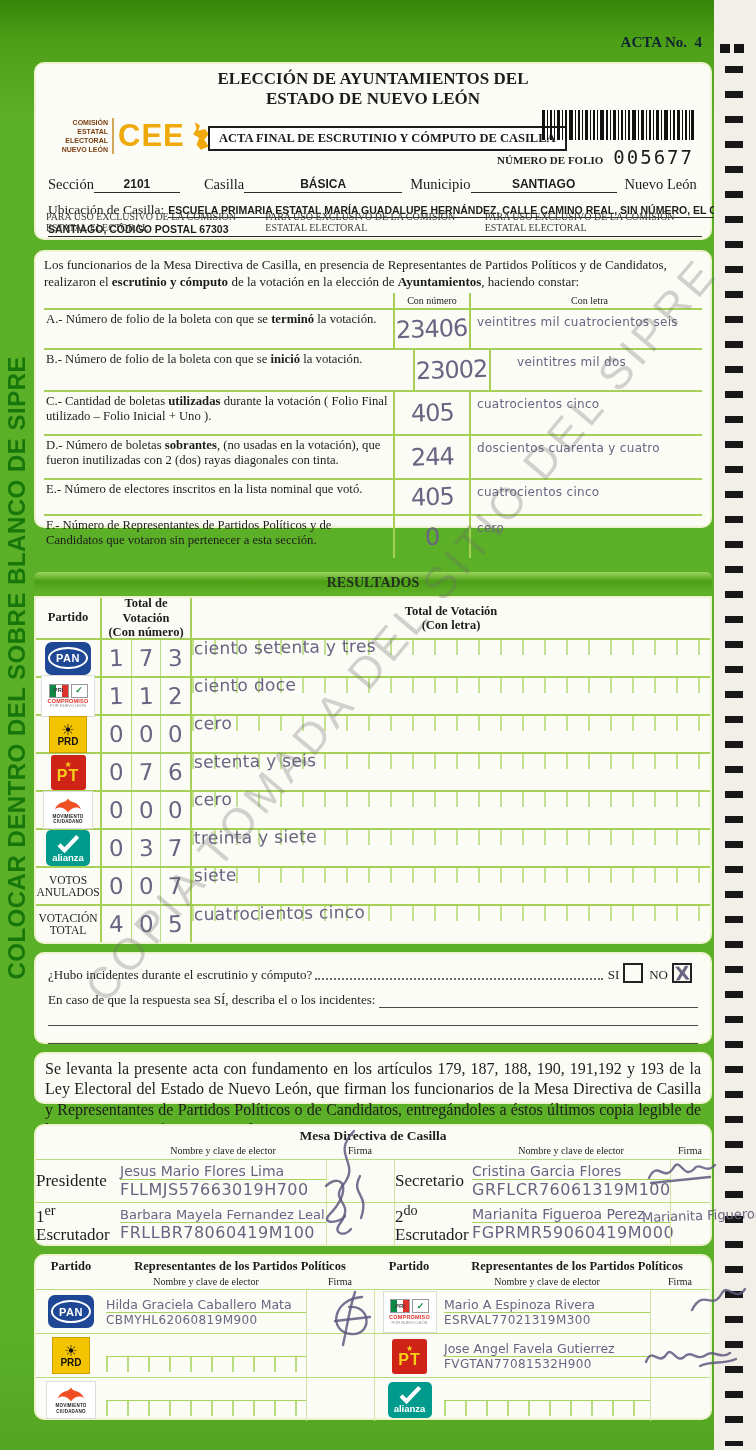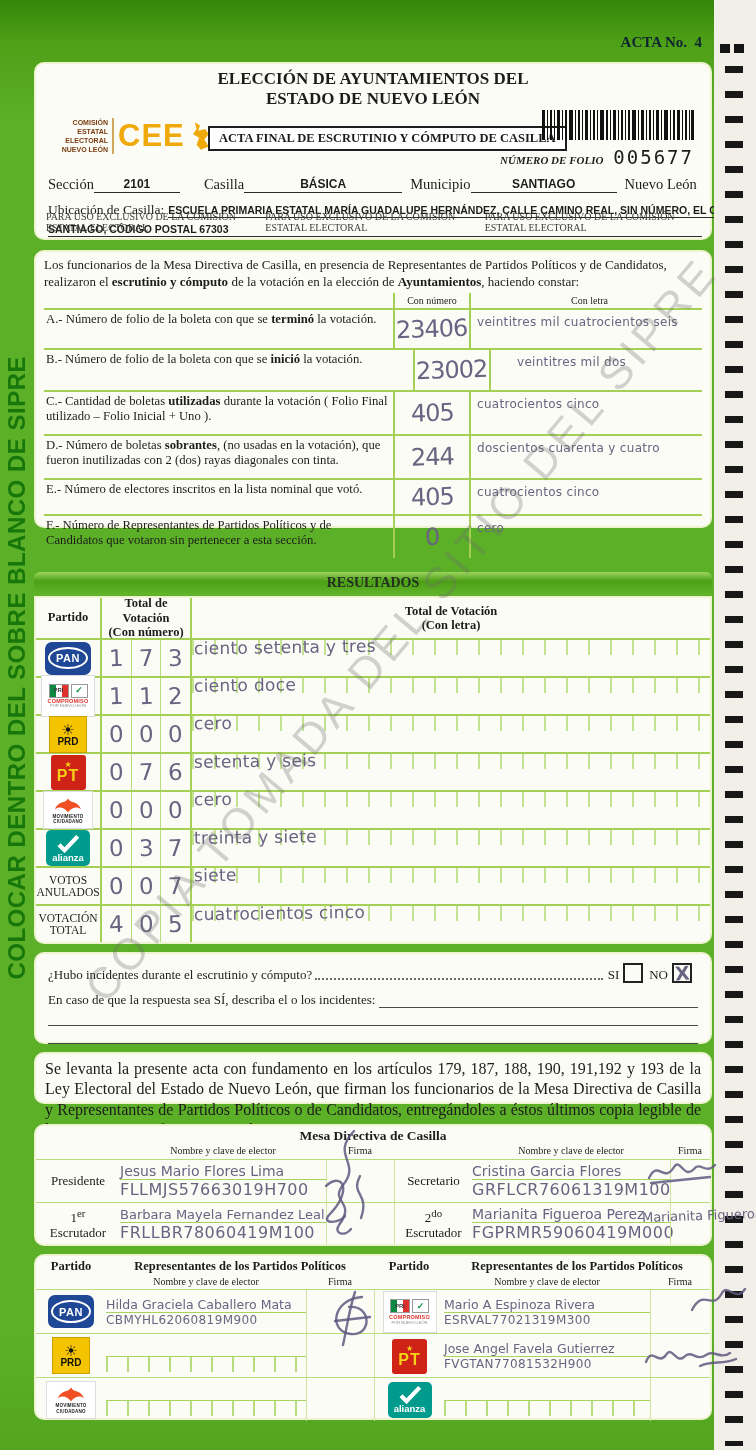--- a/index.html
+++ b/index.html
@@ -28,21 +28,21 @@
   .title{position:absolute;top:5px;left:0;right:0;text-align:center;font-weight:bold;font-size:17px;line-height:1.15;}
   .cee{position:absolute;left:12px;top:54px;display:flex;align-items:center;}
   .cee-org{width:60px;text-align:right;font-family:"Liberation Sans",sans-serif;font-weight:bold;font-size:7px;
     line-height:1.3;color:#7a3c10;border-right:2px solid #d2a75c;padding-right:4px;margin-right:4px;}
   .cee-txt{font-family:"Liberation Sans",sans-serif;font-weight:bold;font-size:31px;color:#efa90b;letter-spacing:1px;}
   .cee svg{margin-left:2px;}
   .subtitle-box{position:absolute;left:172px;top:62px;border:2px solid #1d1d1d;padding:3px 9px;
     font-weight:bold;font-size:12.5px;background:#fff;}
   .barcode{position:absolute;right:16px;top:46px;}
   .folio{position:absolute;right:16px;top:82px;display:flex;align-items:baseline;gap:10px;}
-  .folio-label{font-weight:bold;font-size:11px;font-style:italic;}
+  .folio-label{font-weight:bold;font-size:11px;}
   .folio-value{font-family:"DejaVu Sans Mono",monospace;font-size:19px;letter-spacing:2px;color:#1b1b1b;}
   .fieldrow{position:absolute;top:112px;left:12px;right:8px;display:flex;align-items:flex-end;font-size:14.5px;}
   .fval{font-family:"Liberation Sans",sans-serif;font-weight:bold;font-size:12px;text-align:center;
     border-bottom:1.5px solid #2b2b2b;padding-bottom:1px;}
   .ubic{position:absolute;top:138px;left:12px;right:8px;display:flex;align-items:flex-end;font-size:13.5px;}
   .ubic .fval{font-size:10.5px;white-space:nowrap;}
   .ubic2{position:absolute;top:158px;left:12px;right:8px;display:flex;align-items:flex-end;}
   .line-fill{flex:1;border-bottom:1.5px solid #2b2b2b;height:14px;}
   .uso{position:absolute;bottom:5px;left:10px;right:6px;display:flex;justify-content:space-between;
     font-size:10px;color:#3a3a3a;}
@@ -91,21 +91,21 @@
   .uline{border-bottom:1.5px solid #4a4a4a;height:17px;}
   
   #p-legal{top:1052px;height:52px;padding:5px 9px;font-size:16px;line-height:1.28;text-align:justify;}
   
   #p-mesa{top:1124px;height:122px;}
   .m-title{text-align:center;font-weight:bold;font-size:13.5px;padding-top:2px;height:17px;}
   .mgrid{display:grid;grid-template-columns:84px 206px 68px 78px 198px 40px;}
   .msub{font-size:10px;text-align:center;color:#222;height:14px;}
   .mrow{border-top:1.5px solid #b9dd7e;height:42px;}
   .mcell{display:flex;flex-direction:column;justify-content:center;overflow:visible;}
-  .mrole{font-size:13px;text-align:center;justify-content:center;display:flex;flex-direction:column;line-height:1.1;}
+  .mrole{font-size:17px;justify-content:center;display:flex;flex-direction:column;line-height:1.1;}
   .wline{border-bottom:1.5px solid #a8d35d;}
   .mname{font-size:14px;white-space:nowrap;}
   .mclave{font-size:16px;letter-spacing:.5px;white-space:nowrap;}
   
   #p-reps{top:1254px;height:166px;}
   .rgrid{display:grid;grid-template-columns:70px 200px 68px 70px 206px 60px;}
   .rephead{font-weight:bold;font-size:12.5px;text-align:center;padding-top:3px;height:17px;}
   .repsub{font-size:10px;text-align:center;color:#222;height:13px;}
   .reprow{border-top:1.5px solid #b9dd7e;height:43px;}
   .repname{font-size:12.5px;white-space:nowrap;}

